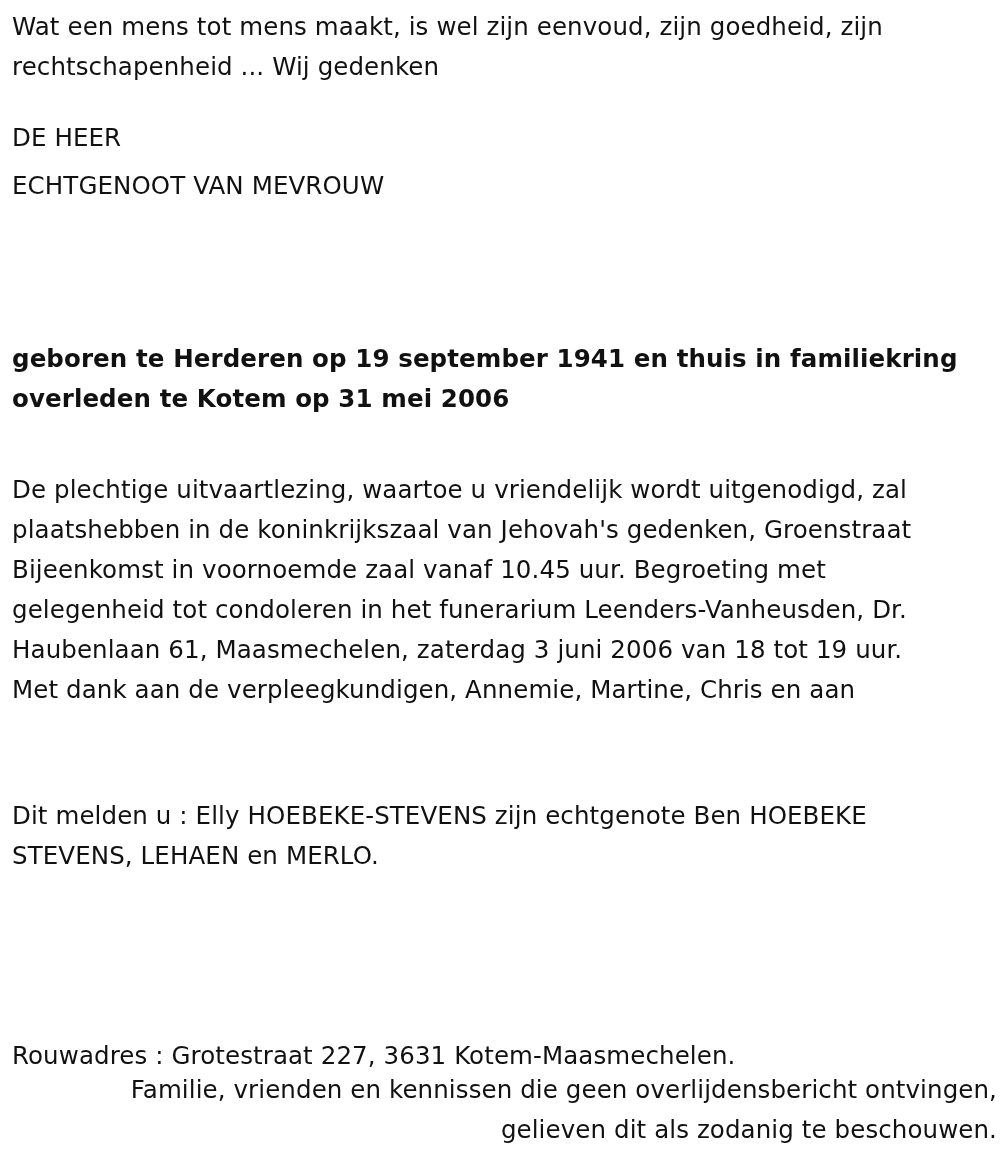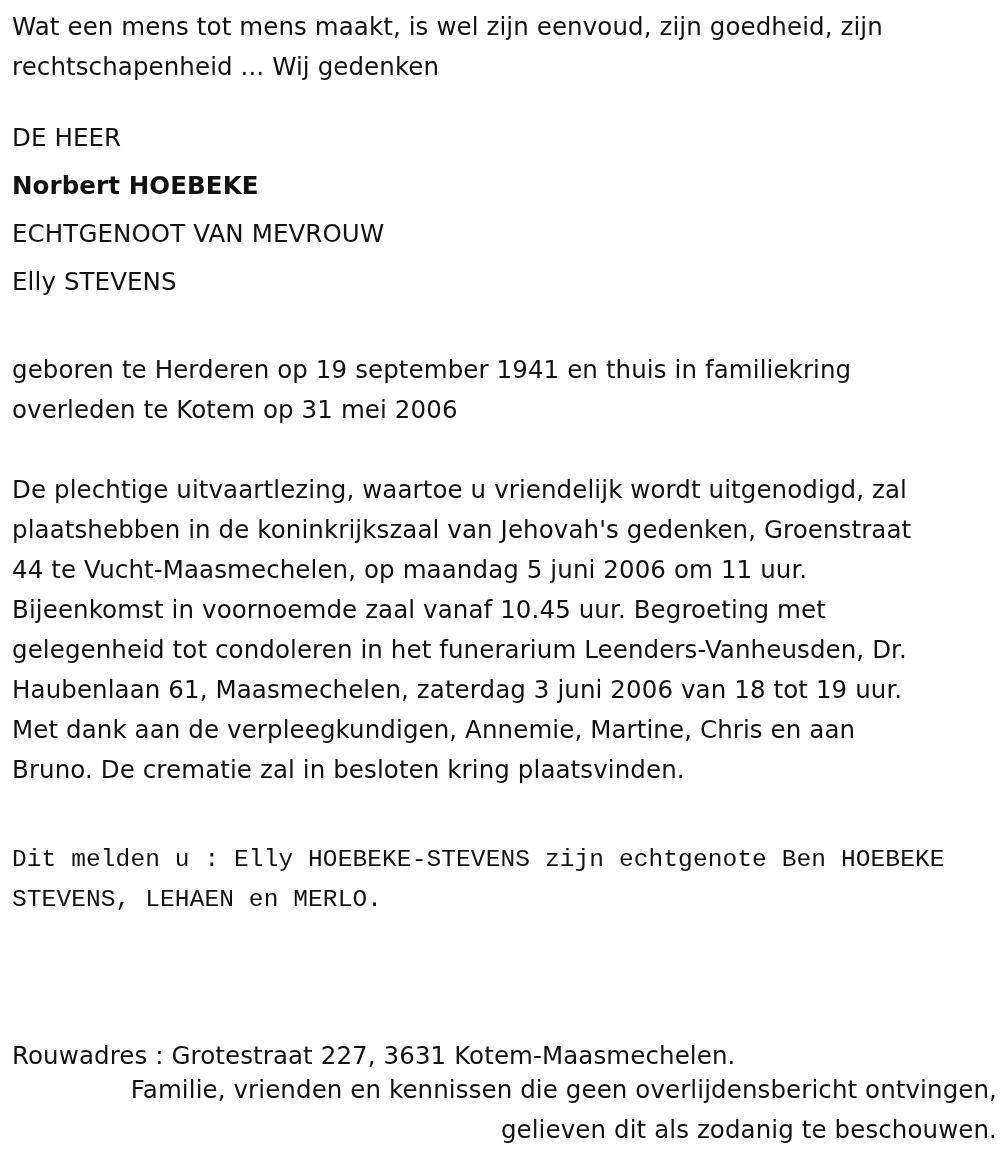--- a/index.html
+++ b/index.html
@@ -39,42 +39,38 @@
 
 <div class="doc">
 
   <div class="para" style="top:7px;">
     <span class="line">Wat een mens tot mens maakt, is wel zijn eenvoud, zijn goedheid, zijn</span>
     <span class="line">rechtschapenheid ... Wij gedenken</span>
   </div>
 
   <div class="para" style="top:114px;">
     <span class="heading-line">DE HEER</span>
-    <span class="heading-line bold">Norbert HOEBEKE</span>
     <span class="heading-line">ECHTGENOOT VAN MEVROUW</span>
-    <span class="heading-line">Elly STEVENS</span>
   </div>
 
-  <div class="para" style="top:350px;">
+  <div class="para" style="top:339px;font-weight:bold;">
     <span class="line">geboren te Herderen op 19 september 1941 en thuis in familiekring</span>
     <span class="line">overleden te Kotem op 31 mei 2006</span>
   </div>
 
   <div class="para" style="top:470px;">
     <span class="line">De plechtige uitvaartlezing, waartoe u vriendelijk wordt uitgenodigd, zal</span>
     <span class="line">plaatshebben in de koninkrijkszaal van Jehovah's gedenken, Groenstraat</span>
-    <span class="line">44 te Vucht-Maasmechelen, op maandag 5 juni 2006 om 11 uur.</span>
     <span class="line">Bijeenkomst in voornoemde zaal vanaf 10.45 uur. Begroeting met</span>
     <span class="line">gelegenheid tot condoleren in het funerarium Leenders-Vanheusden, Dr.</span>
     <span class="line">Haubenlaan 61, Maasmechelen, zaterdag 3 juni 2006 van 18 tot 19 uur.</span>
     <span class="line">Met dank aan de verpleegkundigen, Annemie, Martine, Chris en aan</span>
-    <span class="line">Bruno. De crematie zal in besloten kring plaatsvinden.</span>
   </div>
 
-  <div class="para" style="top:840px;font-family:Liberation Mono, monospace;">
+  <div class="para" style="top:796px;">
     <span class="line">Dit melden u : Elly HOEBEKE-STEVENS zijn echtgenote Ben HOEBEKE</span>
     <span class="line">STEVENS, LEHAEN en MERLO.</span>
   </div>
 
   <div class="para" style="top:1036px;">
     <span class="line">Rouwadres : Grotestraat 227, 3631 Kotem-Maasmechelen.</span>
   </div>
 
   <div class="para" style="top:1070px;text-align:right;">
     <span class="line">Familie, vrienden en kennissen die geen overlijdensbericht ontvingen,</span>

